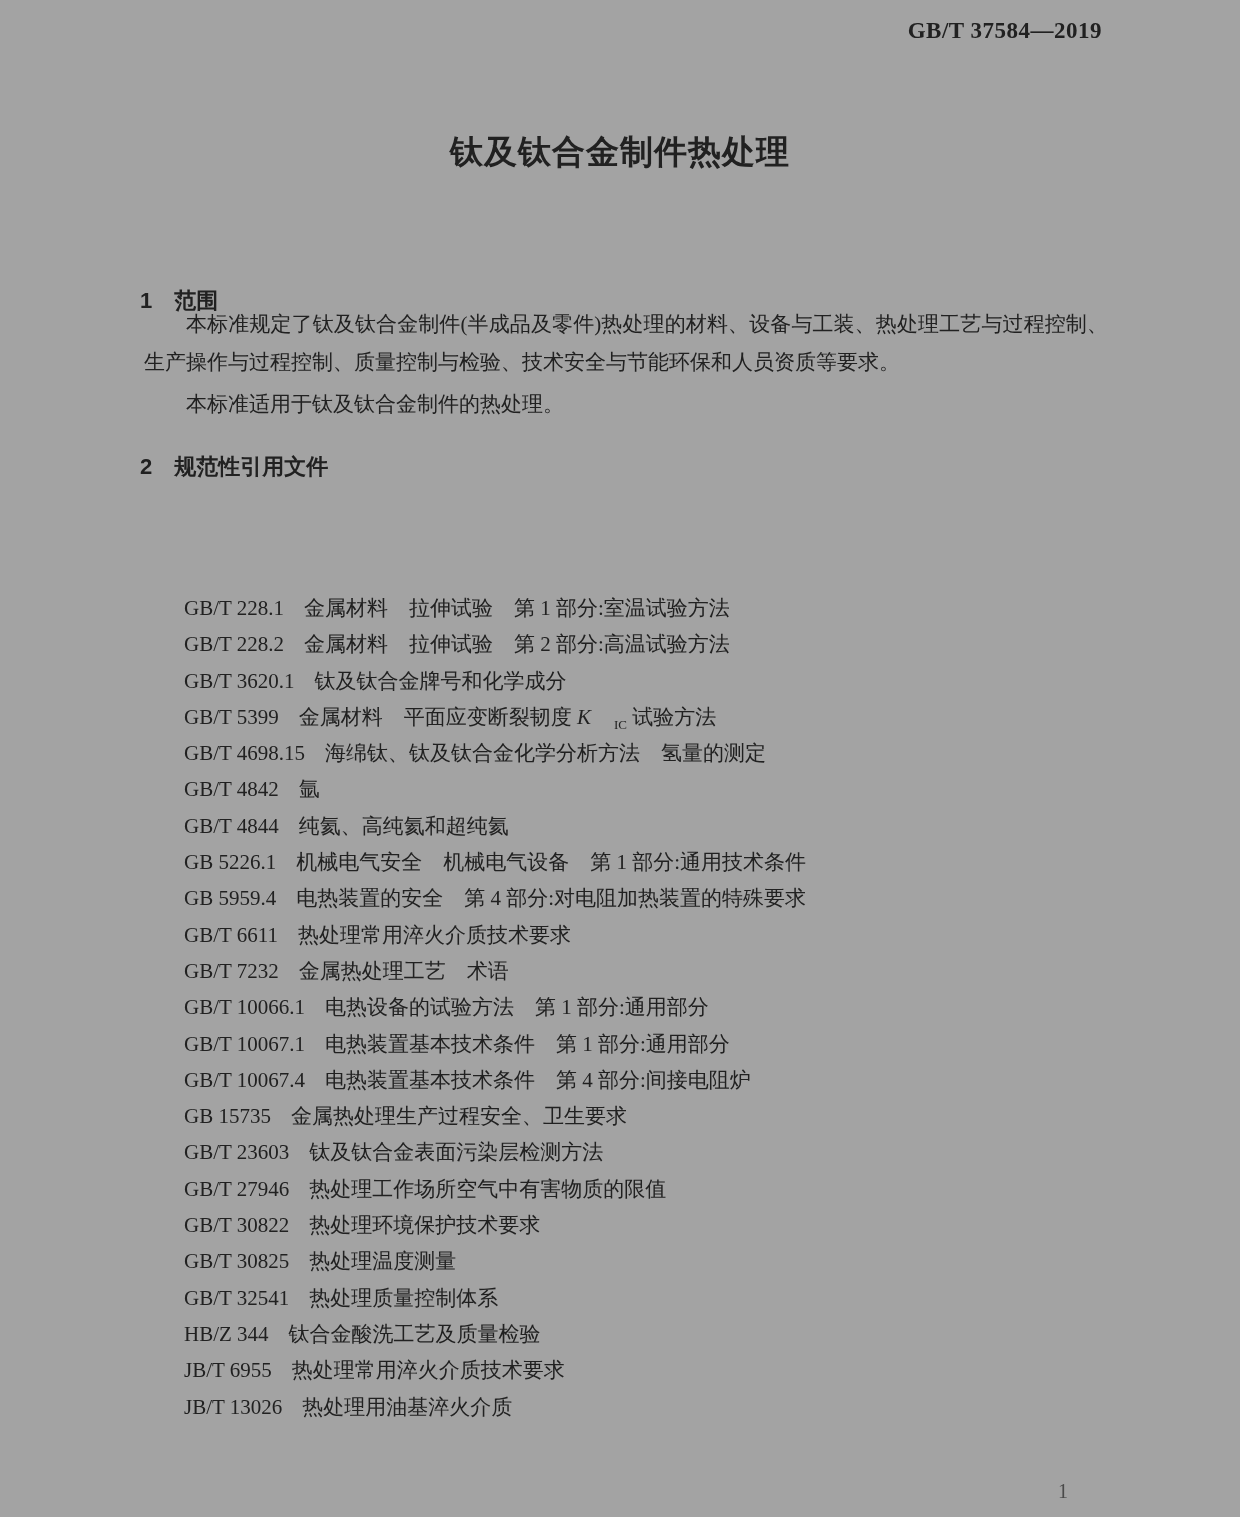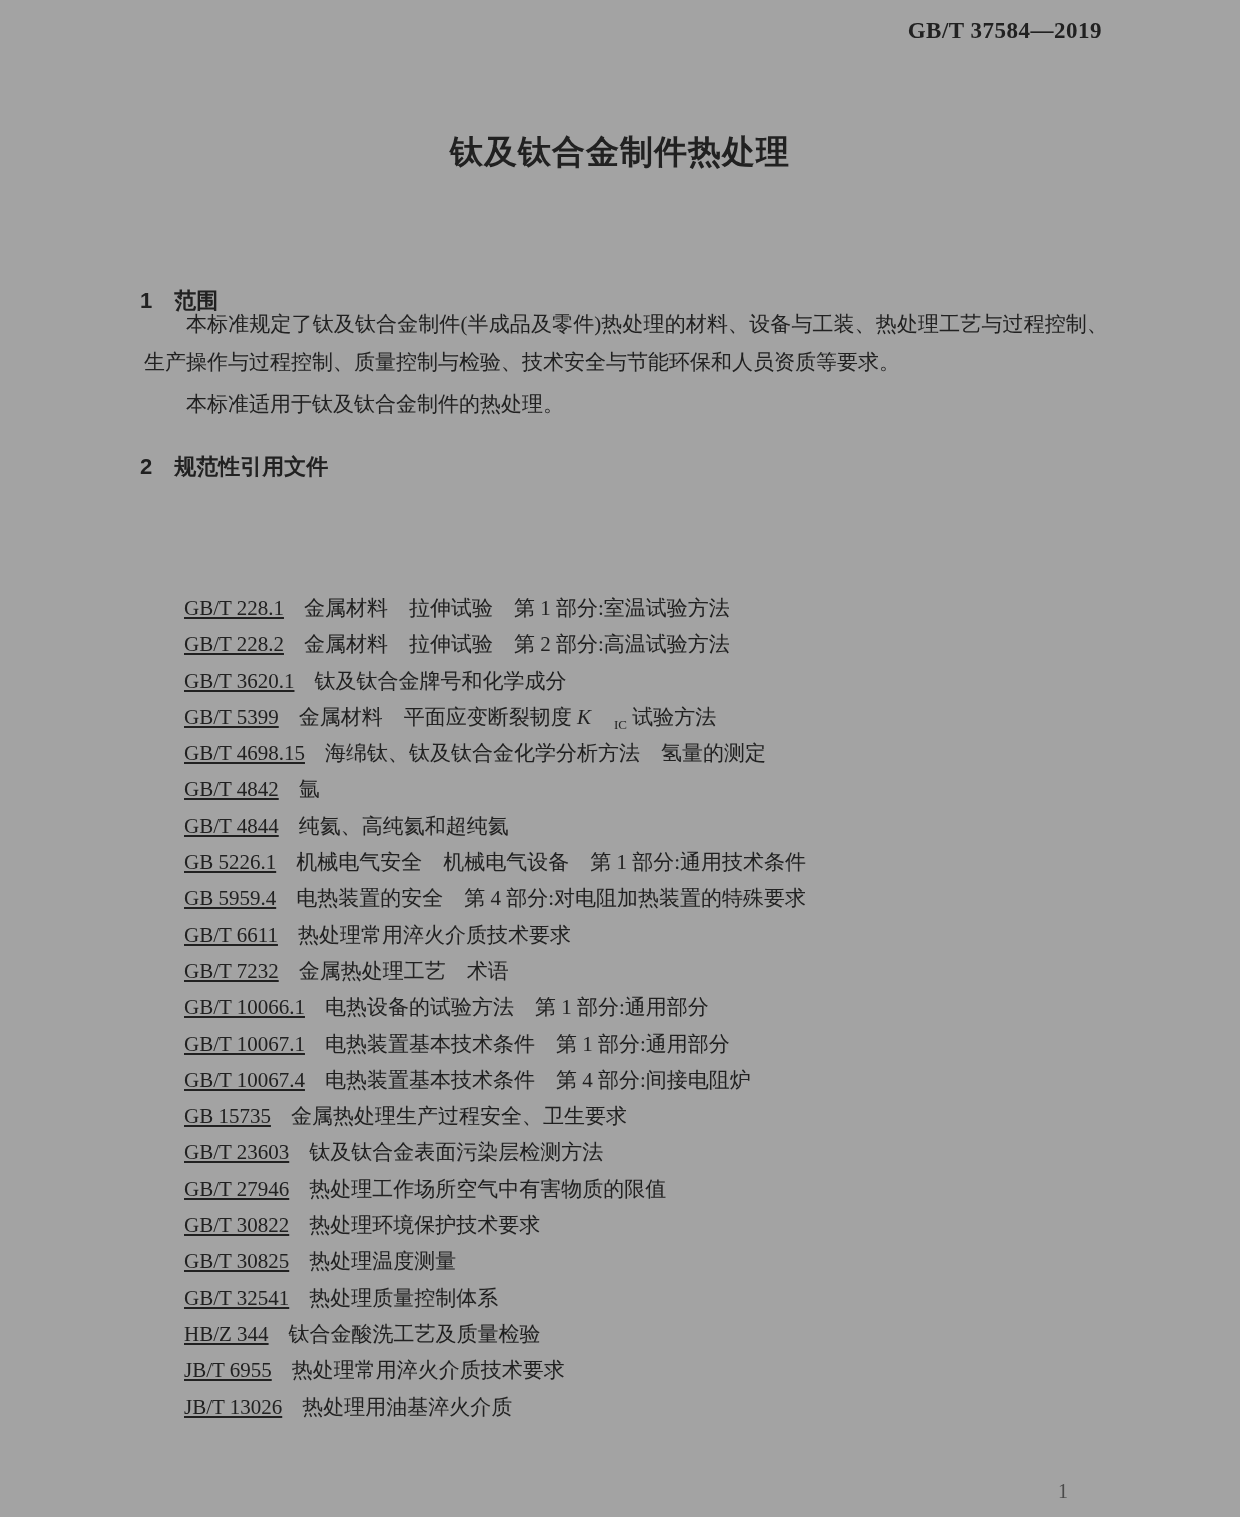--- a/index.html
+++ b/index.html
@@ -39,21 +39,21 @@
   }
   #scope-paragraphs { top:301px; }
   #refs-intro { top:513px; }
   .para { margin:4px; text-indent:2em; }
   .ref-list {
     position:absolute; left:184px; top:590px;
     width:930px;
     list-style:none; margin:0; padding:0;
     line-height:36.3px;
   }
-  .ref-code { white-space:pre;text-decoration:underline; }
+  .ref-code { white-space:pre; }
   .ref-title { margin-left:20px; white-space:pre; }
   .ref-sym { font-style:italic; font-family:"Liberation Serif","DejaVu Serif",serif; }
   .ref-sub { font-size:13px; vertical-align:sub; line-height:0;margin-left:23px; }
   .page-number {
     position:absolute; top:1480px; left:1058px;
     font-size:20px; color:#4a4a4a;
   }
 </style>
 </head>
 <body>

